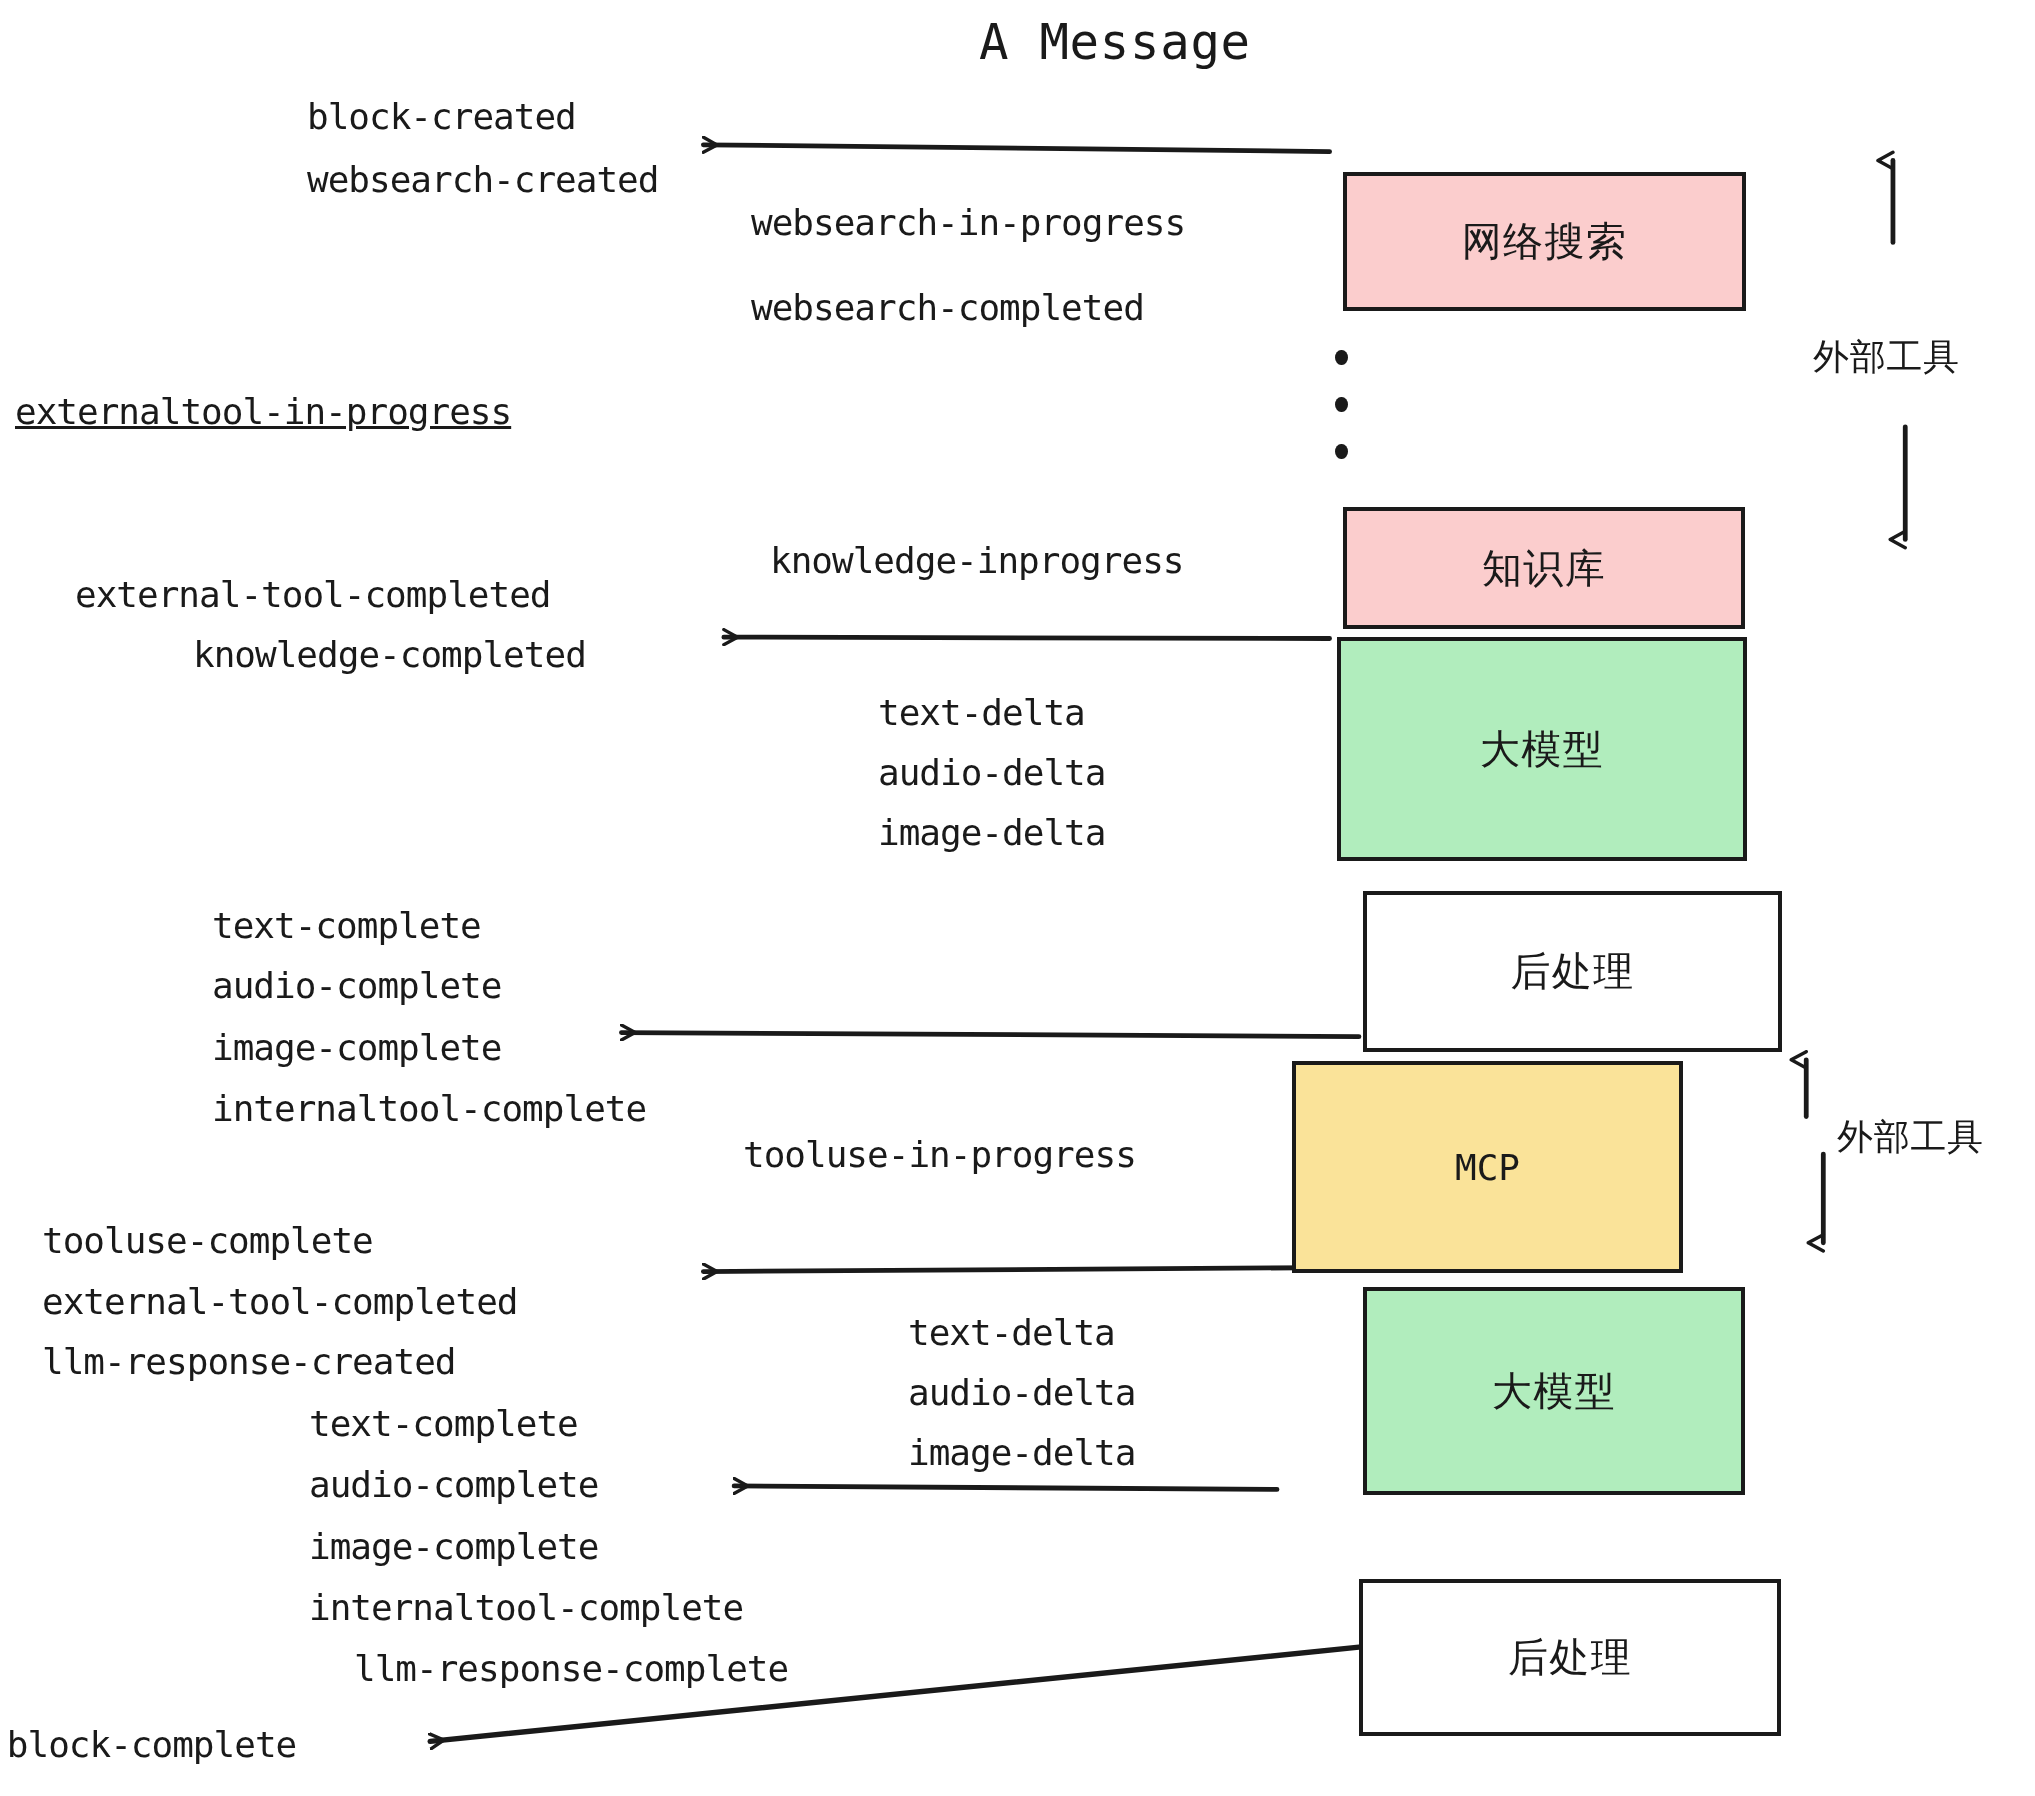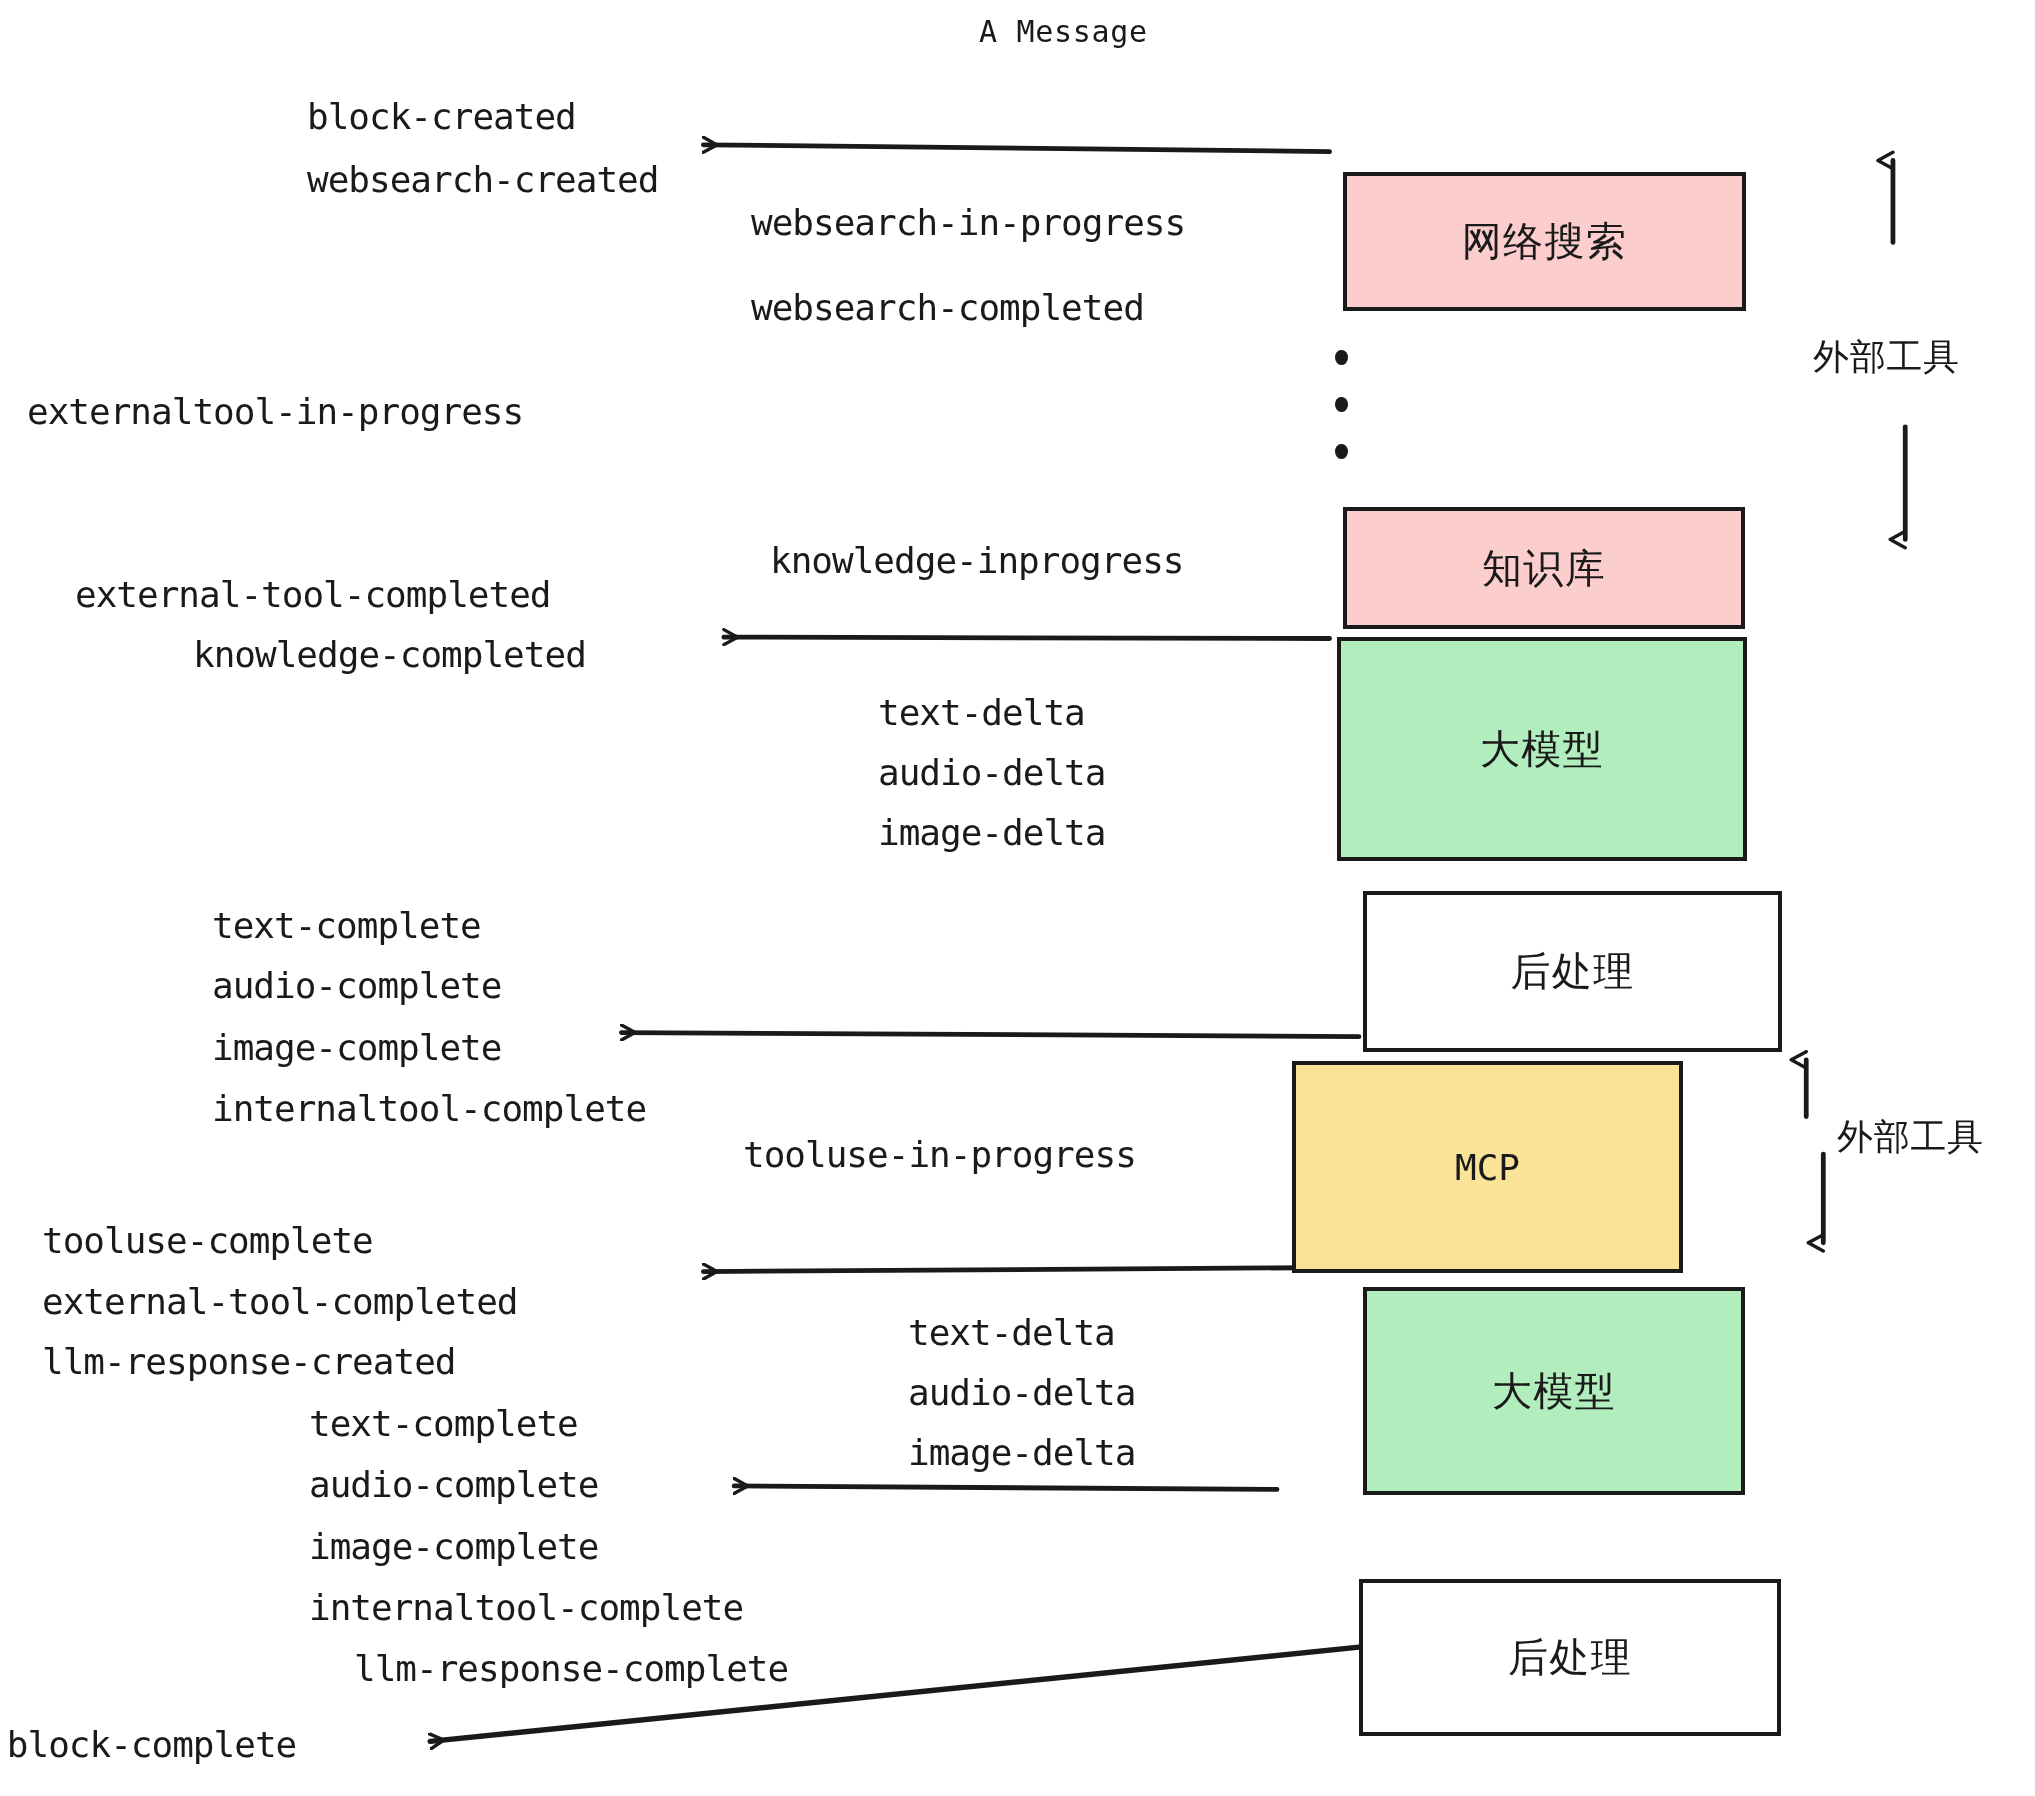--- a/index.html
+++ b/index.html
@@ -28,21 +28,21 @@
     font-family: "DejaVu Sans Mono", monospace;
     font-size: 36px;
     line-height: 1;
     color: #1a1a1a;
     white-space: nowrap;
     letter-spacing: -1px;
   }
   .title {
     position: absolute;
     font-family: "DejaVu Sans Mono", monospace;
-    font-size: 30px;
+    font-size: 49px;
     color: #1a1a1a;
     white-space: nowrap;
     letter-spacing: 0.7px;
   }
   .node {
     position: absolute;
     box-sizing: border-box;
     border: 4.1px solid #1a1a1a;
     display: flex;
     align-items: center;
@@ -177,21 +177,21 @@
   <div class="side-label" style="left:1837px; top:1113px;">外部工具</div>
 
   <div class="evt" style="left:307px; top:99px;">block-created</div>
 
   <div class="evt" style="left:307px; top:162px;">websearch-created</div>
 
   <div class="evt" style="left:751px; top:205px;">websearch-in-progress</div>
 
   <div class="evt" style="left:751px; top:290px;">websearch-completed</div>
 
-  <div class="evt" style="left:27px; top:394px;">externaltool-in-progress</div>
+  <div class="evt" style="left:15px; top:394px;text-decoration:underline;">externaltool-in-progress</div>
 
   <div class="evt" style="left:770px; top:543px;">knowledge-inprogress</div>
 
   <div class="evt" style="left:75px; top:577px;">external-tool-completed</div>
 
   <div class="evt" style="left:193px; top:637px;">knowledge-completed</div>
 
   <div class="evt" style="left:878px; top:695px;">text-delta</div>
 
   <div class="evt" style="left:878px; top:755px;">audio-delta</div>

